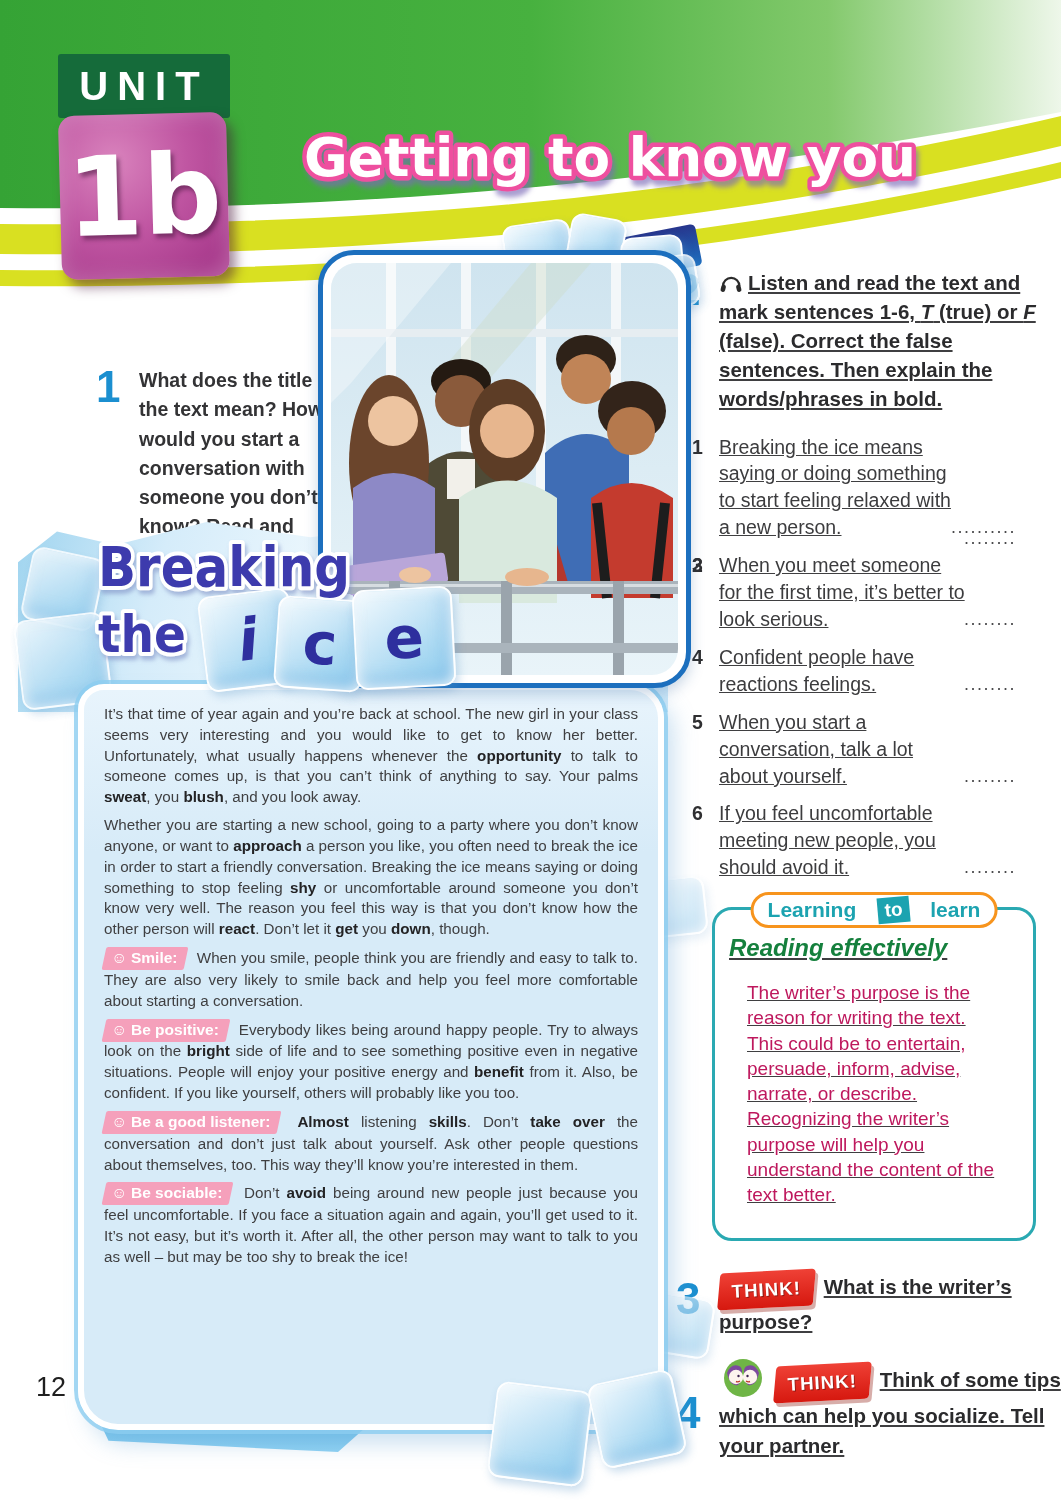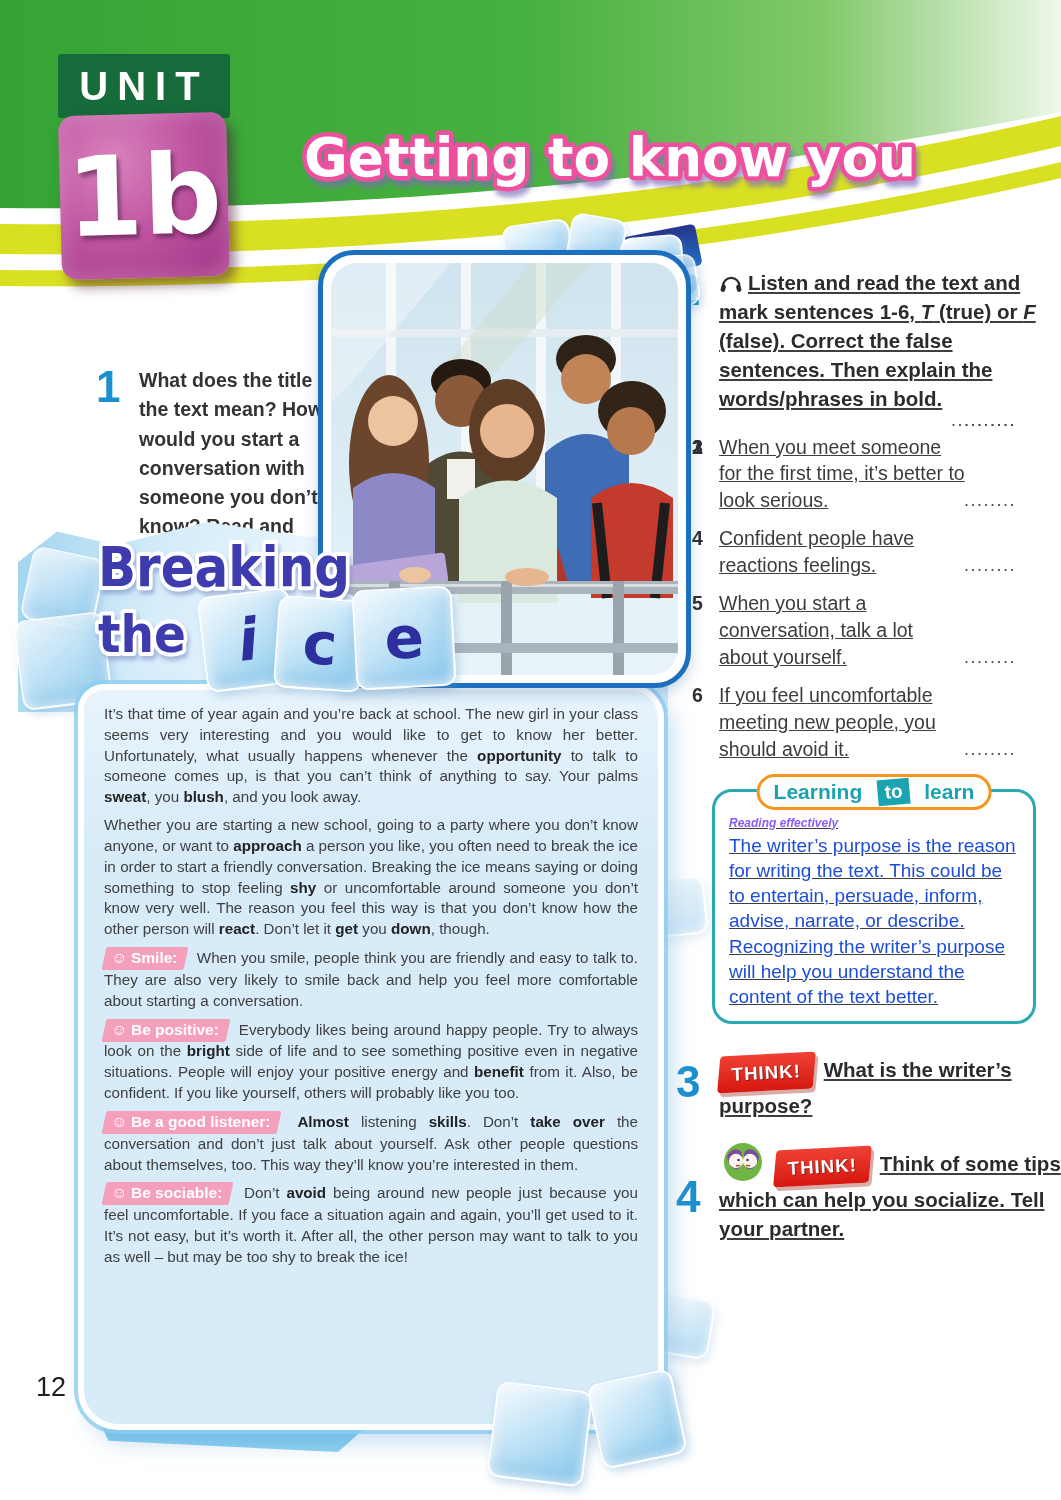--- a/index.html
+++ b/index.html
@@ -70,26 +70,26 @@
   .t-items{margin-top:20px;}
   .t-item{position:relative;padding:0 95px 0 47px;margin-bottom:11px;font-size:19.5px;
           color:#3c3c3e;line-height:1.38;}
   .t-item .inum{position:absolute;left:20px;top:0;font-weight:bold;color:#2f2f31;}
   .t-item .dots{position:absolute;right:46px;bottom:1px;font-size:18px;letter-spacing:1.5px;color:#4a4a4c;}
 
   .lbox{position:relative;margin:26px 0 0 40px;width:324px;box-sizing:border-box;background:#fff;
         border:3px solid #2aa9b2;border-radius:20px;padding:24px 14px 12px 14px;}
   .lbadge{position:absolute;top:-18px;left:50%;transform:translateX(-50%);white-space:nowrap;
         background:#fff;border:3px solid #f7941d;border-radius:20px;padding:2px 14px;
-        display:flex;align-items:center;gap:15px;}
+        display:flex;align-items:center;gap:21px;}
   .lbadge .w1,.lbadge .w3{color:#1ca3b0;font-weight:bold;font-size:21px;}
   .lbadge .w2{background:#1ca3b0;color:#fff;font-weight:bold;font-size:19px;padding:2px 7px;
         transform:rotate(-5deg);display:inline-block;}
-  .lb-title{font-size:12px;font-weight:bold;font-style:italic;color:#8b5cf6;margin:0 0 3px 0;}
-  .lb-body{font-size:19px;line-height:1.33;color:#1d4ed8;margin:0;}
+  .lb-title{font-size:24px;font-weight:bold;font-style:italic;color:#15803d;margin:0 0 9px 0;}
+  .lb-body{font-size:19px;line-height:1.33;color:#be185d;margin:18px;}
 
   .think-ex{position:relative;padding-left:47px;margin-top:30px;font-size:20.5px;font-weight:bold;
             color:#2b2b2d;line-height:1.45;}
   .think-badge{display:inline-block;background:linear-gradient(180deg,#ef4136,#d6180f);
         border-radius:4px;padding:3px 13px 4px 13px;transform:skewX(-8deg) rotate(-3deg);
         box-shadow:3px 4px 0 rgba(140,20,10,.35);margin-right:10px;vertical-align:-2px;}
   .think-badge > span{display:inline-block;transform:skewX(8deg);color:#fff;font-weight:bold;
         font-size:18.5px;letter-spacing:1px;text-shadow:1px 1px 0 rgba(0,0,0,.35);}
   .pair-icon{display:inline-block;vertical-align:-12px;margin-right:8px;}
 
@@ -259,20 +259,21 @@
       <svg class="hp-icon" width="24" height="21" viewBox="0 0 24 21">
         <path d="M4 14 a8.2 8.2 0 0 1 16.4 0" stroke="#2b2b2b" stroke-width="2.2" fill="none"></path>
         <rect x="2" y="12.5" width="4.6" height="7.5" rx="2.2" fill="#2b2b2b" transform="rotate(14 4.3 16)"></rect>
         <rect x="17.4" y="12.5" width="4.6" height="7.5" rx="2.2" fill="#2b2b2b" transform="rotate(-14 19.7 16)"></rect>
       </svg><span><span>Listen and read the text and mark sentences 1-6, </span><span class="i">T</span><span> (true) or </span><span class="i">F</span><span> (false). Correct the false sentences. Then explain the words/phrases in bold.</span></span>
     </div>
 
     <div class="t-items">
       <div class="t-item">
         <span class="inum">1</span>
+        <span>Breaking the ice means saying or doing something to start feeling relaxed with a new person.</span>
         <span class="dots">..........</span>
       </div>
       <div class="t-item">
         <span class="inum">2</span>
         <span class="dots">........</span>
       </div>
       <div class="t-item">
         <span class="inum">3</span>
         <span>When you meet someone for the first time, it’s better to look serious.</span>
         <span class="dots">........</span>

